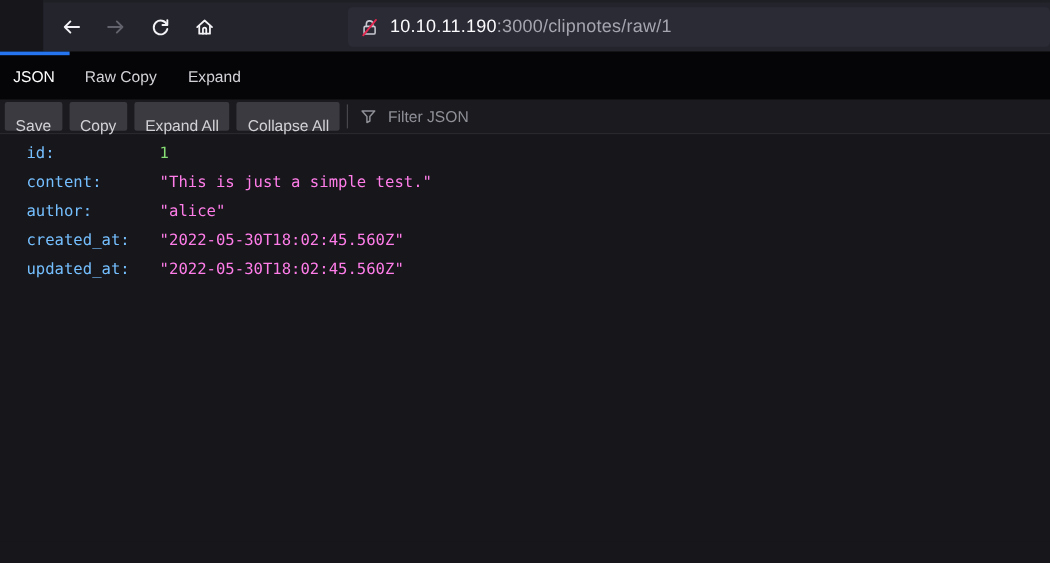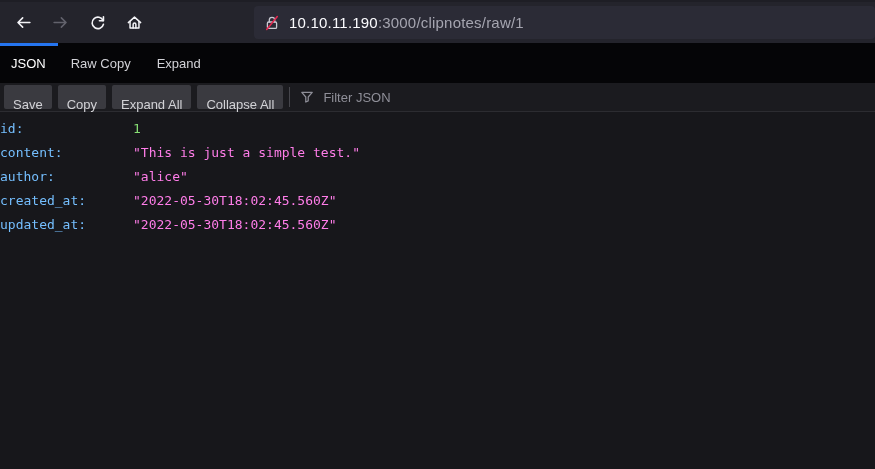--- a/index.html
+++ b/index.html
@@ -12,20 +12,21 @@
   }
 
   
   .nav-toolbar {
     height: 43px;
     background: #24242c;
     display: flex;
     align-items: center;
     padding-left: 8px;
     border-top: 2px solid #1e1e25;
+    margin-left: 36px;
   }
   .nav-icons { display: flex; align-items: center; gap: 7px; width: 246px; flex: 0 0 auto; }
   .nav-btn {
     width: 30px; height: 30px;
     display: flex; align-items: center; justify-content: center;
     background: transparent; border: none; padding: 0;
     color: #f3f3f7; cursor: pointer;
   }
   .nav-btn.dim { color: #62626c; }
   .urlbar {
@@ -106,21 +107,21 @@
 
   
   .content {
     padding-top: 5px;
     font-family: "DejaVu Sans Mono", monospace;
     font-size: 13px;
     background: #17171b;
     height: 339px;
   }
   .row { display: flex; line-height: 24px; }
-  .key { color: #75bfff; width: 133px; flex: 0 0 auto; white-space: pre; }
+  .key { color: #75bfff; padding-left: 22px; width: 133px; flex: 0 0 auto; white-space: pre; }
   .val { white-space: pre; }
   .val.t-number { color: #86de74; }
   .val.t-string { color: #ff7de9; }
 
   svg { display: block; }
 </style>
 </head>
 <body>
 
 <div>

